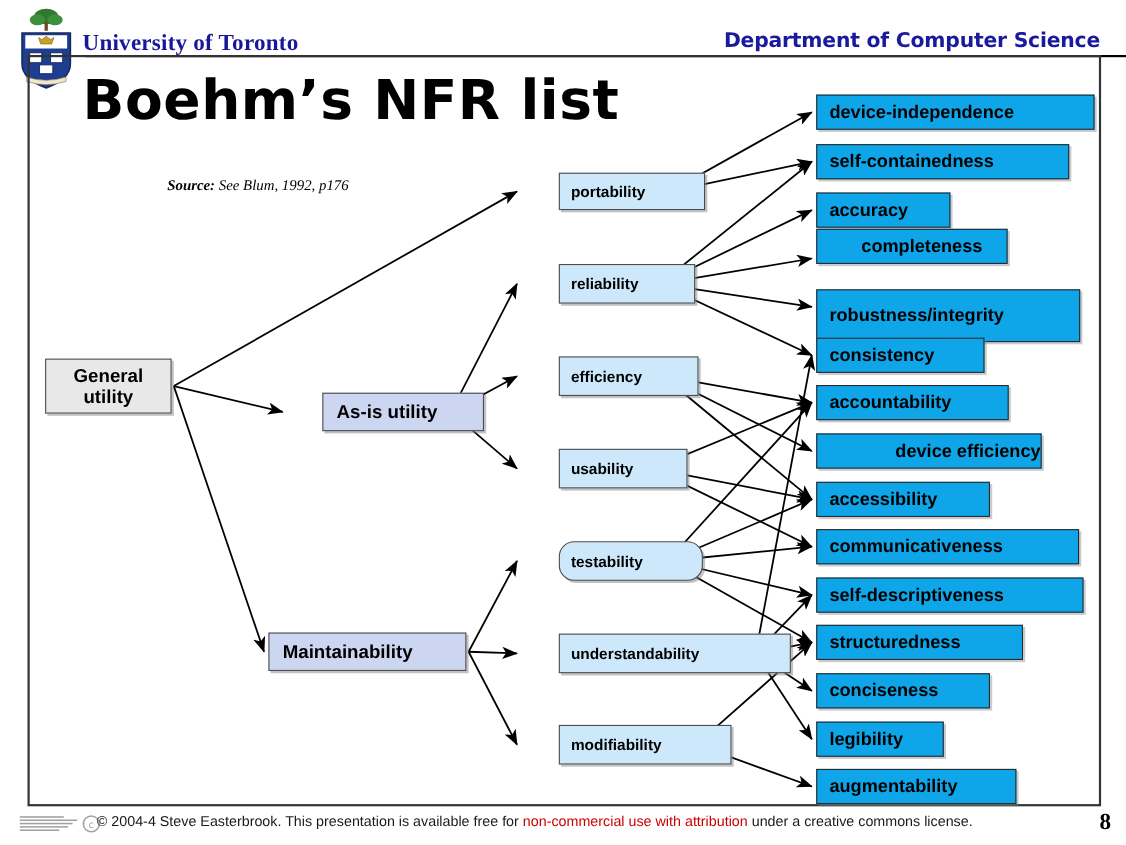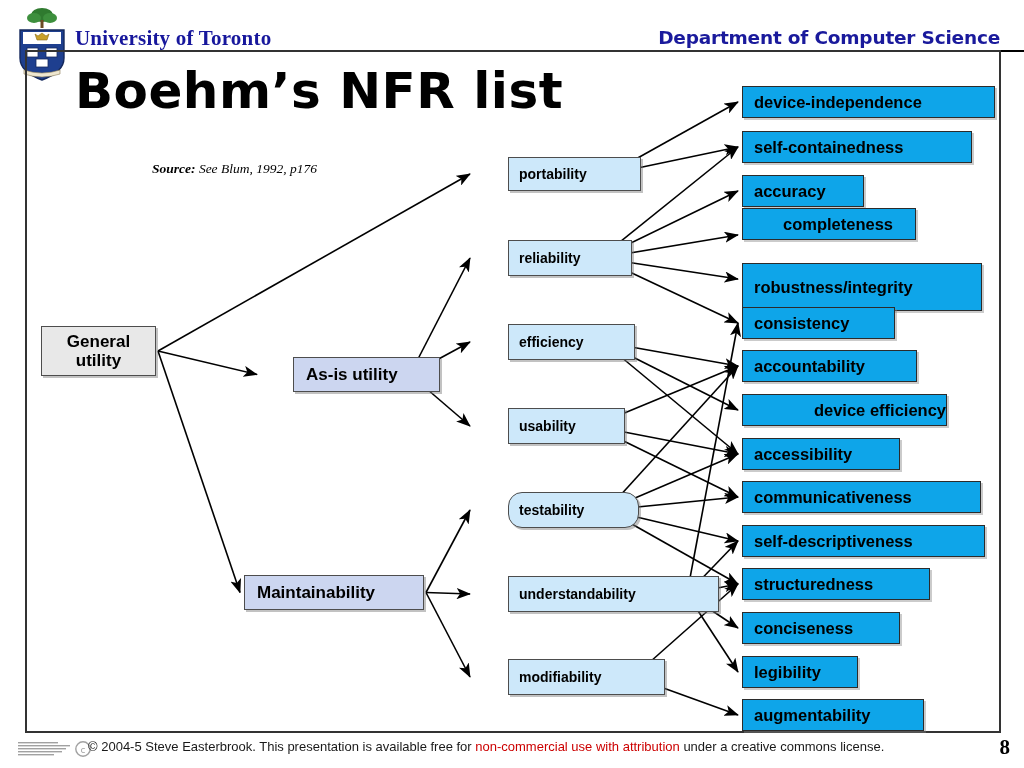--- a/index.html
+++ b/index.html
@@ -339,16 +339,16 @@
     <rect x="2" y="6" width="52" height="1.4"></rect>
     <rect x="2" y="9" width="48" height="1.4"></rect>
     <rect x="2" y="12" width="44" height="1.4"></rect>
     <rect x="2" y="15" width="36" height="1.4"></rect>
   </g>
   <circle cx="67" cy="10" r="7.2" fill="none" stroke="#555555" stroke-width="1.4"></circle>
   <text x="67" y="14" font-size="9" font-family="DejaVu Sans, sans-serif" fill="#555555" text-anchor="middle">c</text>
 </svg>
 
 <div id="footer-text">
-  <span>© 2004-5 Steve Easterbrook. This presentation is available free for </span><span class="cc-link">non-commercial use with attribution</span><span> under a creative commons license.</span>
+  <span>© 2004-4 Steve Easterbrook. This presentation is available free for </span><span class="cc-link">non-commercial use with attribution</span><span> under a creative commons license.</span>
 </div>
 
 <div id="page-number">8</div>
 
 </body></html>

